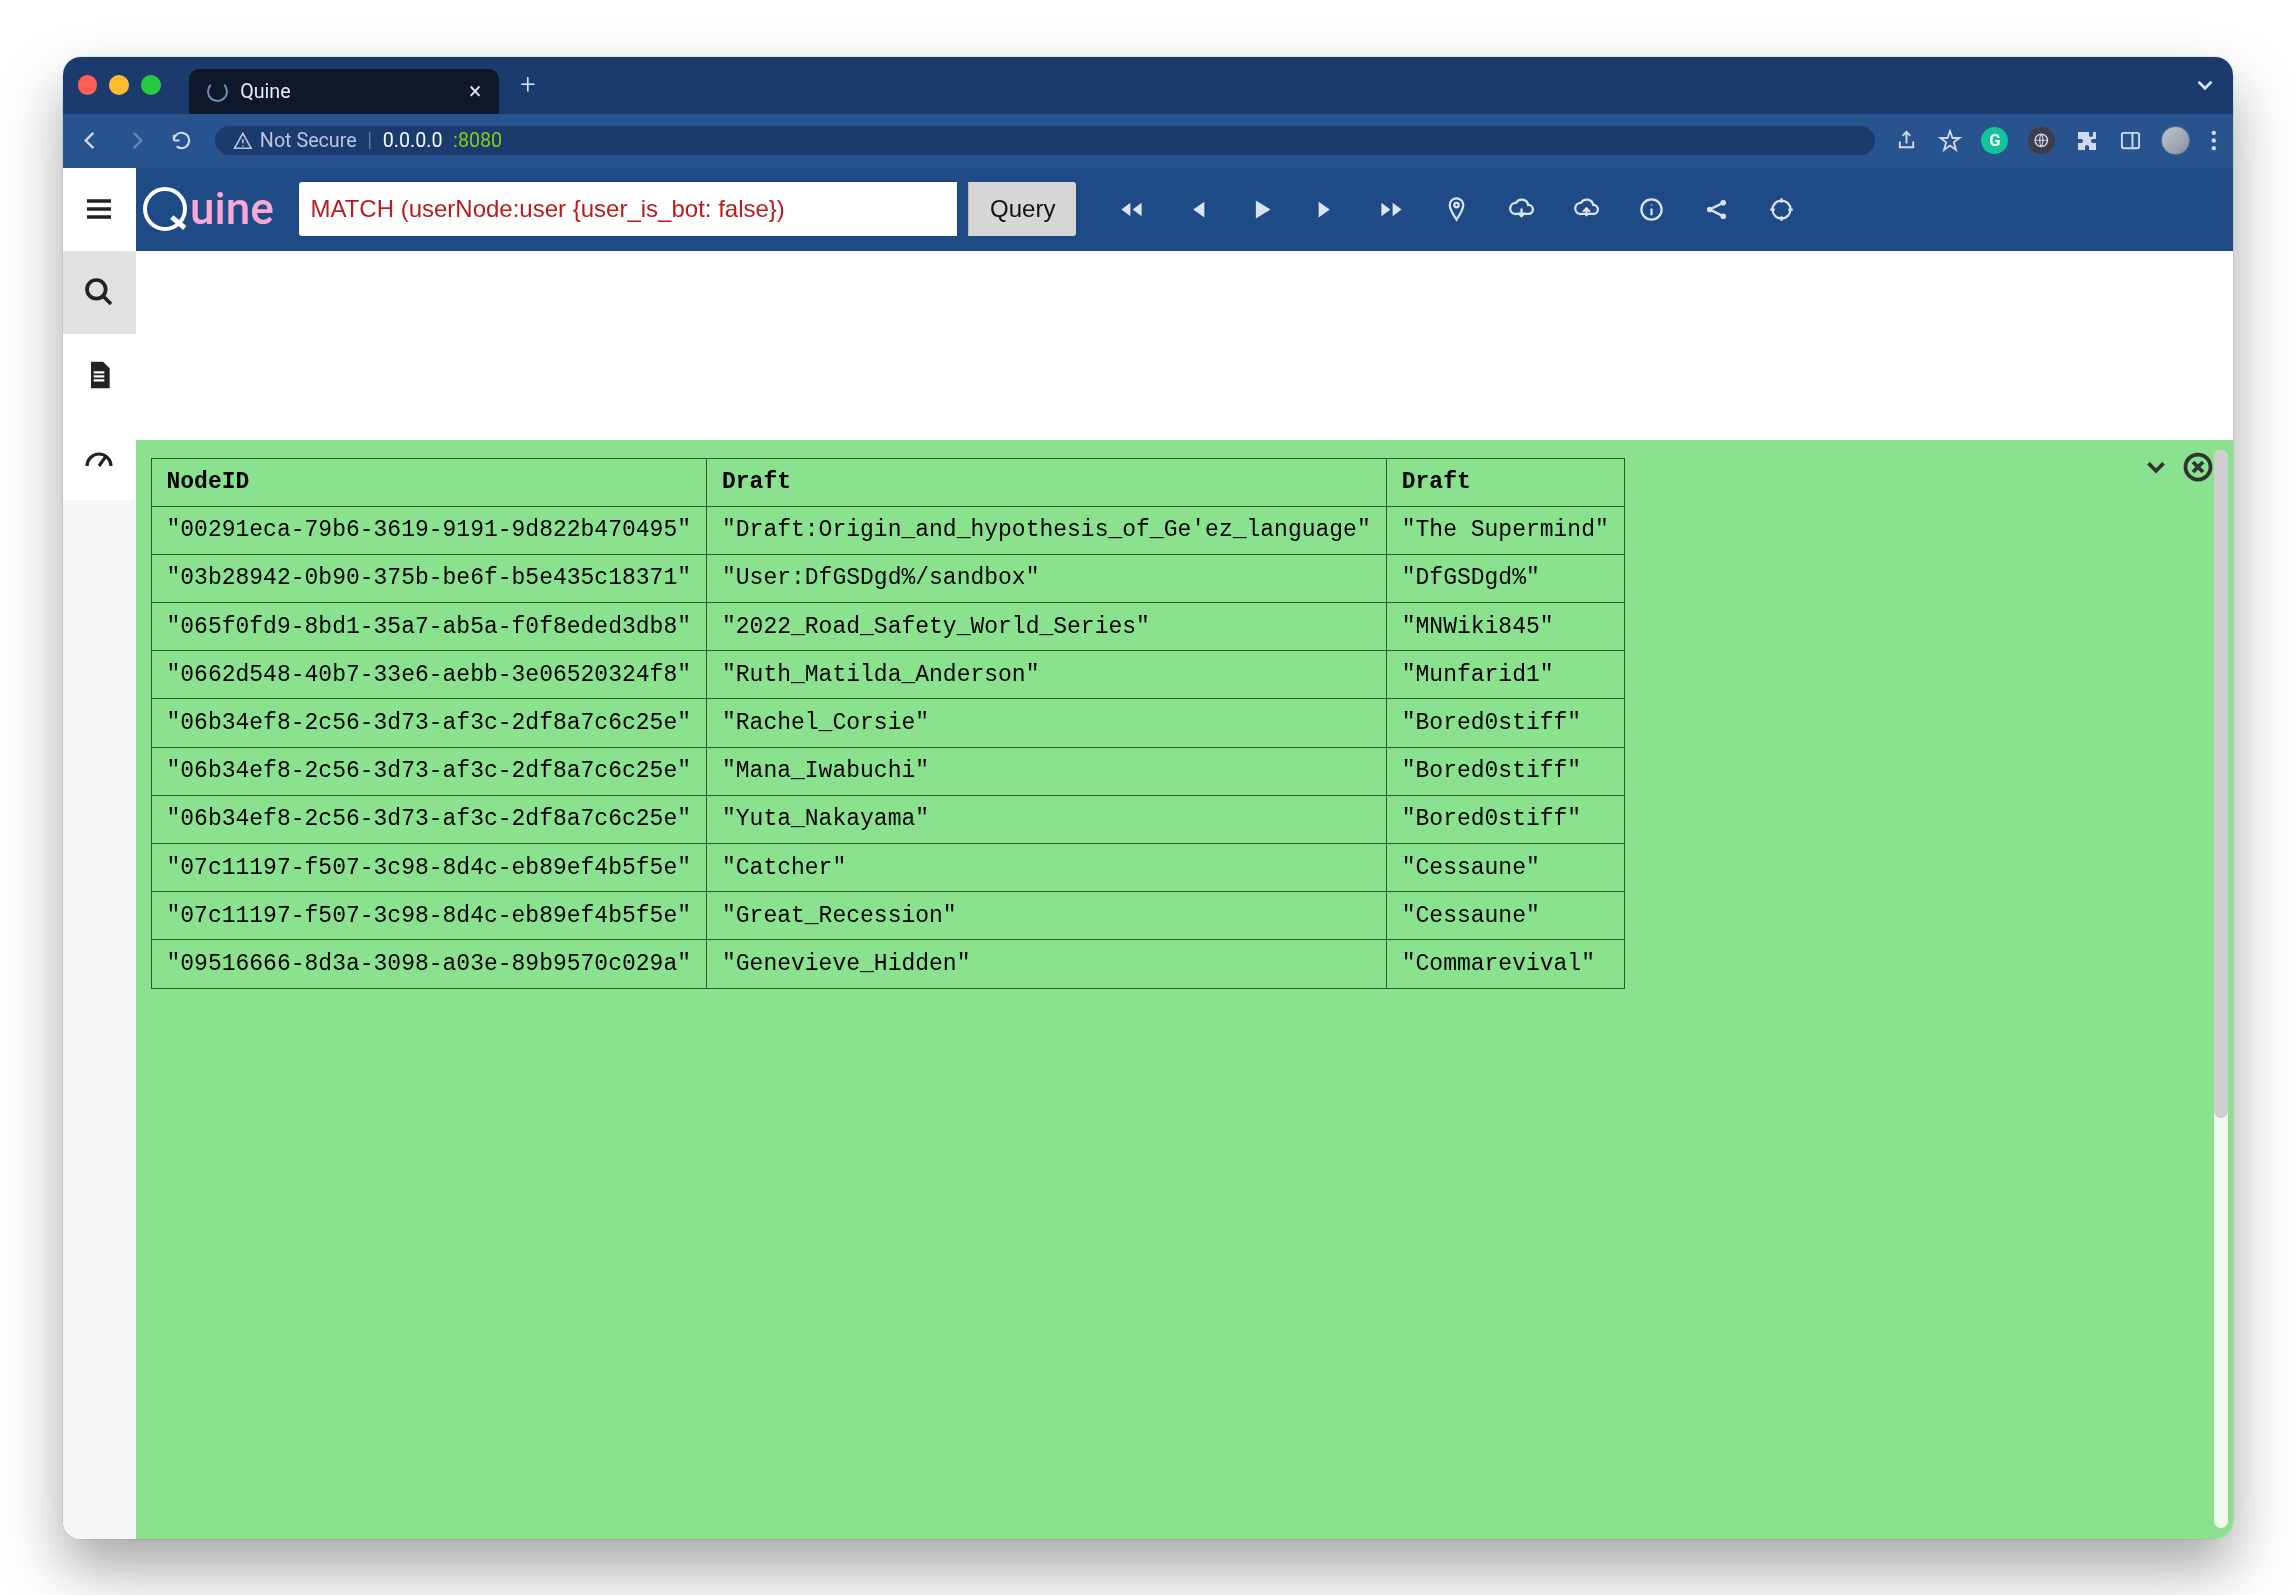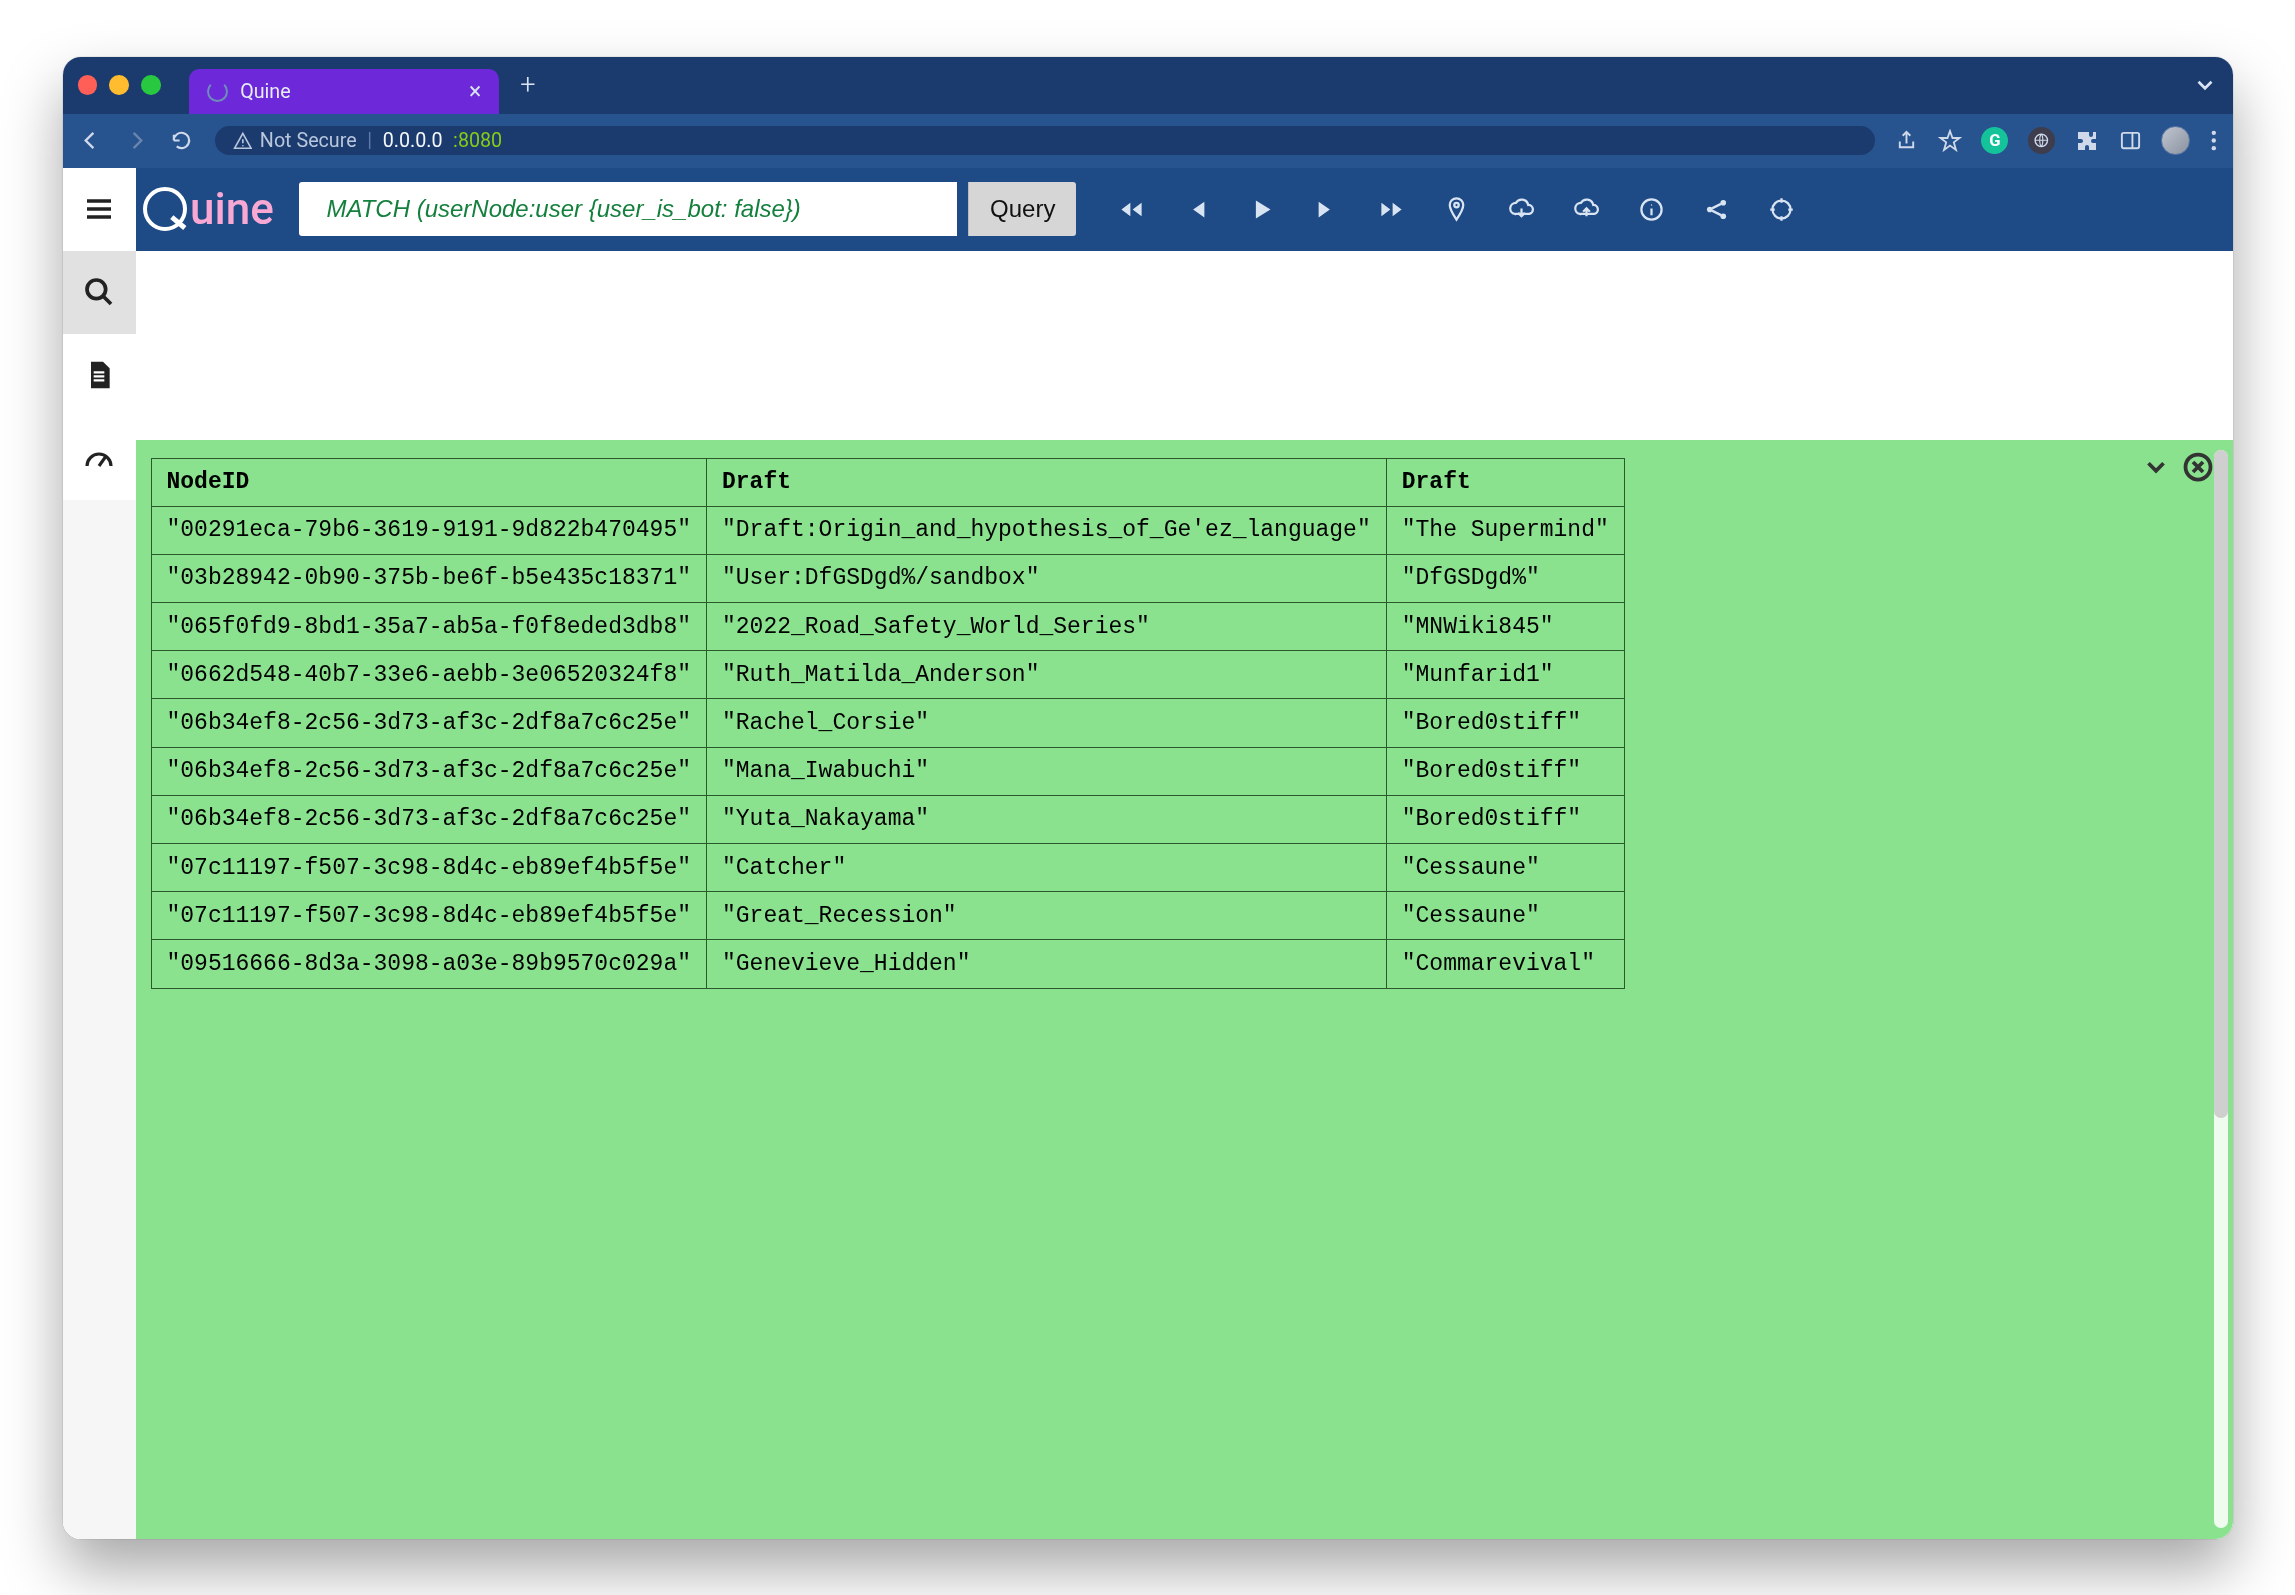--- a/index.html
+++ b/index.html
@@ -33,21 +33,21 @@
       gap: 13.6px;
     }
     .traffic-lights { display: flex; gap: 12px; margin-right: 15px; }
     .traffic-dot { width: 19.7px; height: 19.7px; border-radius: 50%; }
     .dot-red { background: #ff5f57; }
     .dot-yellow { background: #febc2e; }
     .dot-green { background: #28c840; }
     .browser-tab {
       height: 45px;
       min-width: 310px;
-      background: #6d28d9;
+      background: #0f172a;
       border-radius: 10.6px 10.6px 0 0;
       display: flex;
       align-items: center;
       padding: 0 18px;
       gap: 12px;
       color: #e6edf7;
       font-size: 19.7px;
       margin-top: 12px;
     }
     .tab-favicon {
@@ -132,21 +132,21 @@
       content:""; position:absolute; width:16.6px; height:4.5px; background:#fff;
       bottom:3px; right:-3px; transform:rotate(40deg);
     }
     .query-box {
       flex:1; max-width: 658px; height:54px;
       background:#fff; border-radius:3px 0 0 3px;
       display:flex; align-items:center; overflow:hidden;
     }
     .query-input {
       flex:1; border:none; outline:none; height:100%;
-      padding:0 27px; font-size:24px; color:#15803d;font-style:italic;
+      padding:0 11px; font-size:24px; color:#b91c1c;
     }
     .query-btn {
       height:54px; padding:0 21px;
       background:#d6d6d6; color:#111;
       font-size:24px; border:none; border-left:0.8px solid #bbb;
       display:flex; align-items:center; border-radius:0 3px 3px 0;
     }
     .toolbar-icons {
       display:flex; align-items:center; gap: 35px;
       margin-left: 30px; color:#d9e4f3;

